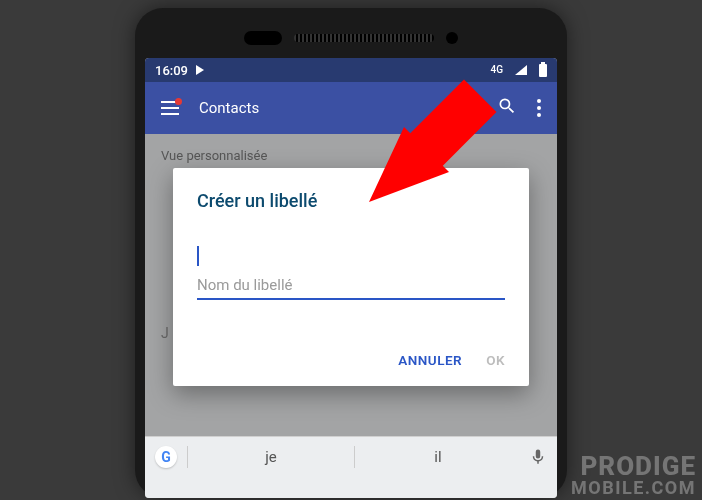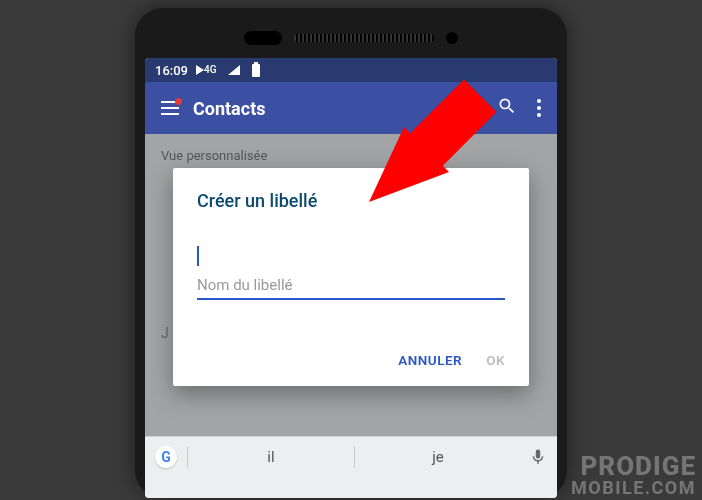--- a/index.html
+++ b/index.html
@@ -35,21 +35,21 @@
     height: 440px;
     overflow: hidden;
     position: relative;
   }
   
   .status-bar {
     background: #283a70;
     height: 24px;
     display: flex;
     align-items: center;
-    justify-content: flex-start;
+    justify-content: space-between;
     padding: 0 10px;
     color: #fff;
     font-size: 13px;
     font-weight: 500;
   }
   .status-left { display: flex; align-items: center; gap: 8px; }
   .status-right { display: flex; align-items: center; gap: 12px; }
   .play-icon { width: 0; height: 0; border-left: 8px solid #fff; border-top: 5px solid transparent; border-bottom: 5px solid transparent; }
   .signal-4g { font-size: 10px; line-height: 1; }
   .signal-tri { width: 0; height: 0; border-right: 12px solid #fff; border-top: 10px solid transparent; }
@@ -60,21 +60,21 @@
     background: #3b50a3;
     height: 52px;
     display: flex;
     align-items: center;
     padding: 0 16px;
     color: #fff;
   }
   .hamburger { width: 18px; display: flex; flex-direction: column; gap: 4px; position: relative; }
   .hamburger span { height: 2px; background: #fff; }
   .notif-dot { position: absolute; top: -3px; right: -3px; width: 7px; height: 7px; background: #e53935; border-radius: 50%; }
-  .app-title { margin-left: 14px; font-size: 18px; font-weight: 700; flex: 1; }
+  .app-title { margin-left: 20px; font-size: 15px; font-weight: 400; flex: 1; }
   .search-icon svg, .more-icon { fill: #fff; }
   .more-icon { display: flex; flex-direction: column; gap: 3px; margin-left: 20px; }
   .more-icon span { width: 4px; height: 4px; background: #fff; border-radius: 50%; }
   
   .scrim {
     position: absolute;
     top: 76px; left: 0; right: 0; bottom: 0;
     background: rgba(80,80,80,0.35);
   }
   
@@ -230,22 +230,22 @@
         <button class="btn-flat btn-cancel">ANNULER</button>
         <button class="btn-flat btn-ok" disabled="">OK</button>
       </div>
     </div>
 
     <div class="keyboard">
       <div class="kb-suggest">
         <div class="g-logo">
             <span>G</span>
           </div>
+        <div class="suggest">je</div>
         <div class="suggest">il</div>
-        <div class="suggest">je</div>
         <svg class="mic" viewBox="0 0 24 24">
             <path fill="#666" d="M12 14a3 3 0 003-3V5a3 3 0 00-6 0v6a3 3 0 003 3zm5-3a5 5 0 01-10 0H5a7 7 0 006 6.92V21h2v-3.08A7 7 0 0019 11h-2z"></path>
           </svg>
       </div>
     </div>
 
   </div>
 </div>
 
 <svg class="arrow" width="170" height="170" viewBox="0 0 170 170">

